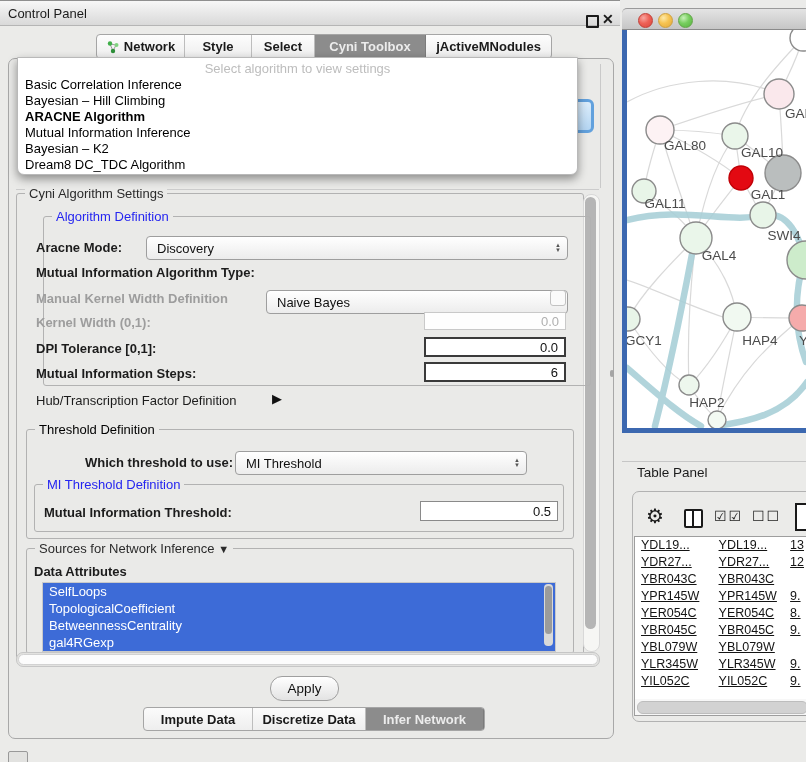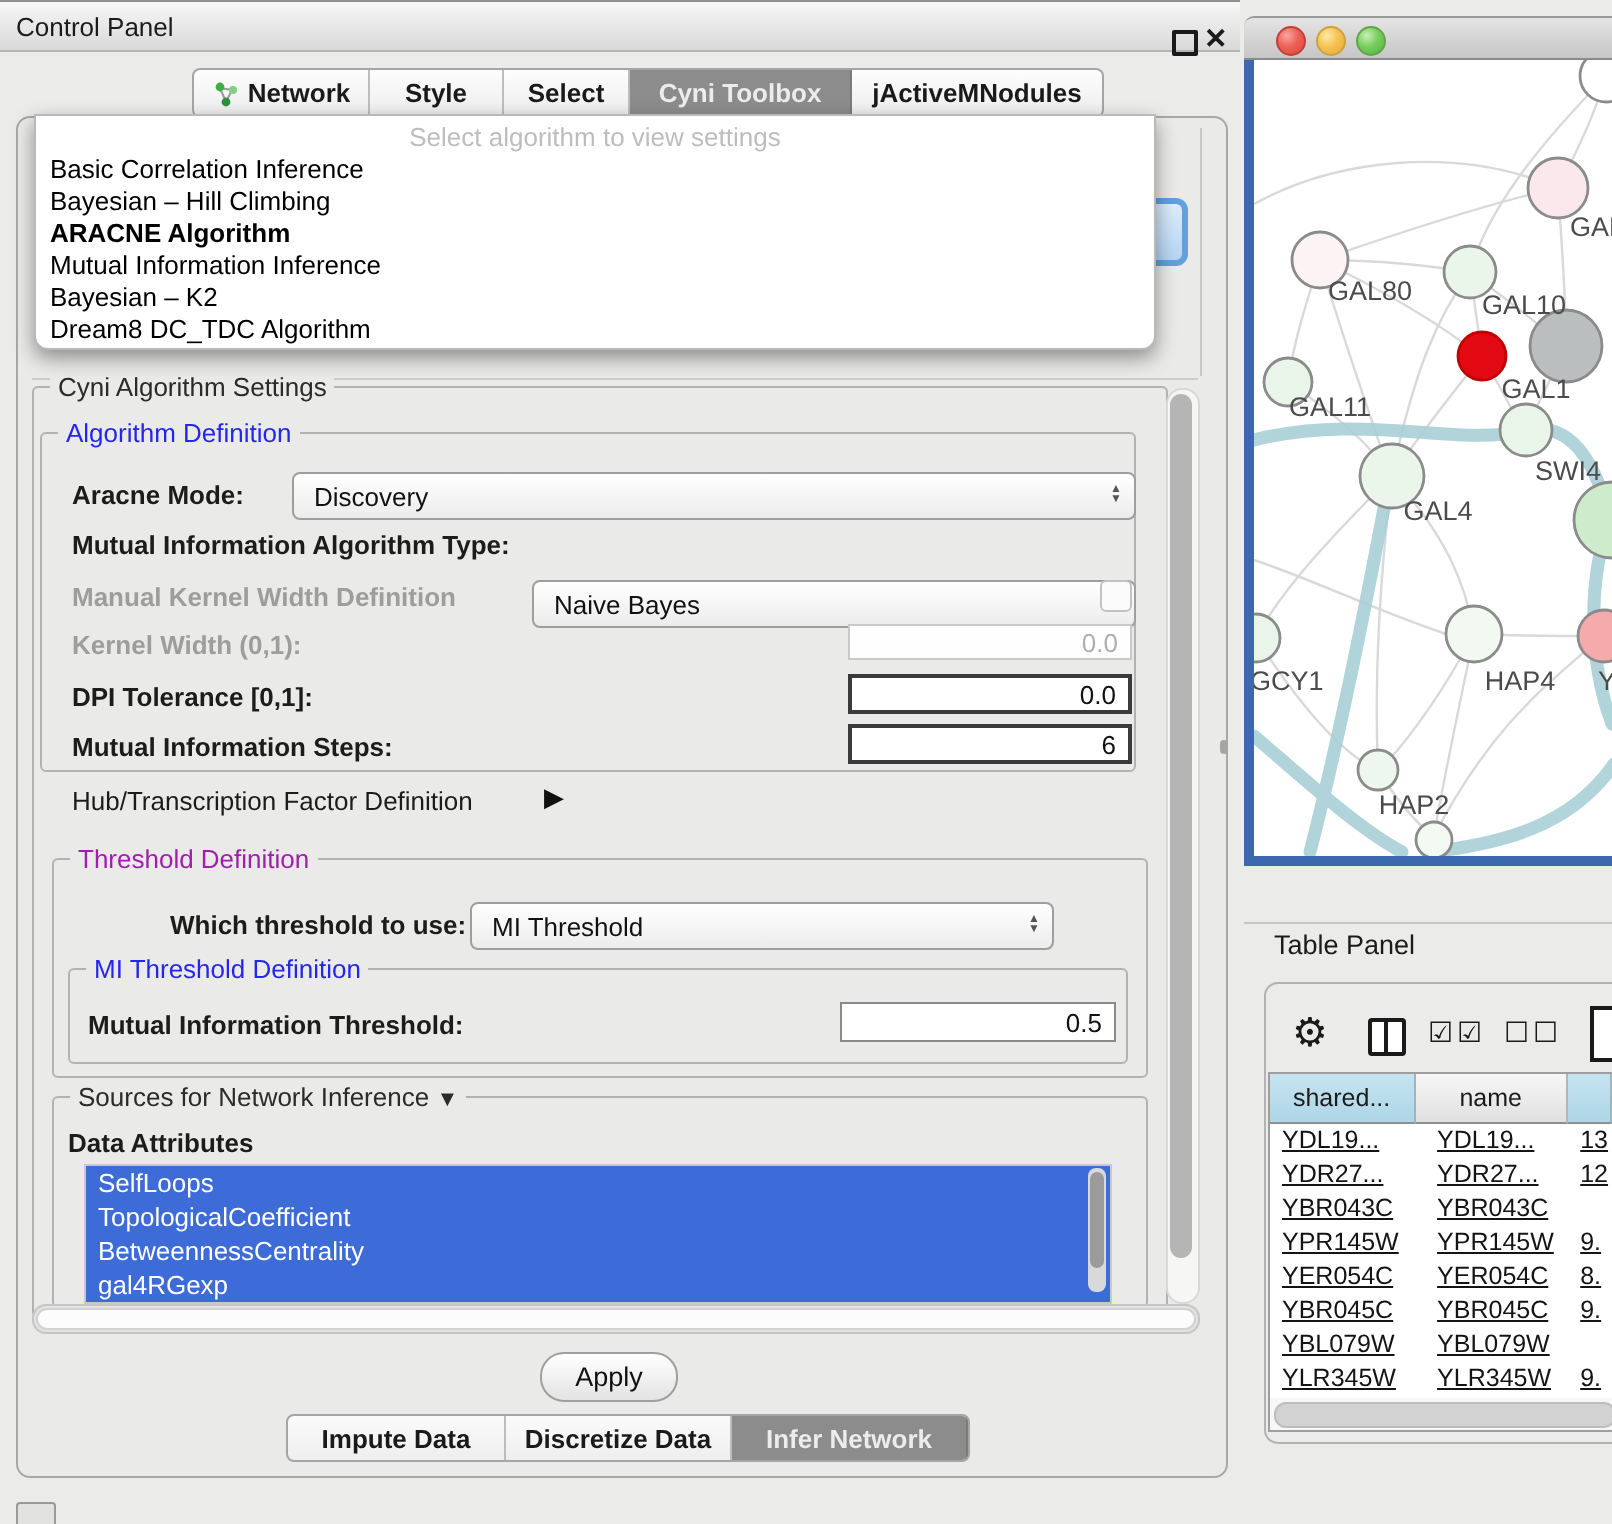--- a/index.html
+++ b/index.html
@@ -20,21 +20,21 @@
   
   .popup{left:17px;top:57px;width:559px;height:116px;background:#fff;border:1px solid #b9b9b9;border-radius:0 0 7px 7px;box-shadow:0 4px 10px rgba(0,0,0,.4);z-index:10;}
   .popup .ph{height:17px;line-height:17px;text-align:center;color:#bdbdbd;font-size:13px;margin-top:2px;}
   .pitem{height:16px;line-height:16px;padding-left:7px;font-size:13px;color:#000;white-space:nowrap;}
   .pitem.bold{font-weight:bold;}
   .stepperfrag{left:566px;top:99px;width:22px;height:28px;border:3px solid #62a1dd;border-radius:6px;background:linear-gradient(#dcedfb,#b4d5f2);z-index:4;}
   
   .grp{border:1px solid #b2b2b2;border-radius:3px;text-align:right;}
   .legend{position:absolute;top:-8px;left:8px;background:#eaeae8;padding:0 4px;font-size:13px;color:#2b2b2b;white-space:nowrap;}
   .legend.blue{color:#2525f0;}
-  .legend.green{color:#a21caf;}
+  .legend.green{color:#000000;}
   .lbl{font-size:13px;font-weight:bold;color:#1c1c1c;white-space:nowrap;}
   .lbl.dim{color:#9d9d9d;}
   .lbl.plain{font-weight:normal;}
   .combo{border:1px solid #9e9e9e;border-radius:4px;background:linear-gradient(#ffffff,#ececec);font-size:13px;color:#111;display:flex;align-items:center;}
   .combo .txt{padding-left:10px;flex:1;white-space:nowrap;overflow:hidden;}
   .combo .step{width:18px;display:flex;flex-direction:column;align-items:center;justify-content:center;color:#555;font-size:6px;line-height:5px;}
   .fld{background:#fff;border:1px solid #444;font-size:13px;color:#111;display:flex;align-items:center;justify-content:flex-end;padding-right:6px;box-sizing:border-box;}
   .fld.strong{border:2px solid #3a3a3a;}
   .fld.dis{border:1px solid #c9c9c9;color:#b0b0b0;background:#fefefe;}
   .fld.mid{border:1px solid #8a8a8a;}
@@ -120,21 +120,21 @@
   <div class="pitem">Dream8 DC_TDC Algorithm</div>
 </div>
 
 <div class="a grp" style="left:16px;top:193px;width:566px;height:464px;">
   <span class="legend">Cyni Algorithm Settings</span>
 </div>
 
 <div class="a sb-track-v" style="left:583px;top:194px;width:15px;height:456px;"></div>
 <div class="a sb-thumb" style="left:585px;top:197px;width:11px;height:432px;"></div>
 
-<div class="a grp" style="left:20px;top:216px;width:546px;height:168px;">
+<div class="a grp" style="left:43px;top:216px;width:546px;height:168px;">
   <span class="legend blue">Algorithm Definition</span>
 </div>
 <span class="a lbl" style="left:36px;top:240px;">Aracne Mode:</span>
 <div class="a combo" style="left:146px;top:236px;width:420px;height:22px;">
   <span class="txt">Discovery</span>
   <span class="step">
       <span>▲</span>
       <span>▼</span>
     </span>
 </div>
@@ -304,25 +304,20 @@
 
 <span class="a" style="left:646px;top:504px;font-size:20px;color:#1a1a1a;">⚙</span>
 <div class="a split-icon">
     <div class="mid"></div>
   </div>
 <span class="a" style="left:714px;top:508px;font-size:14px;letter-spacing:2px;color:#1a1a1a;">☑☑</span>
 <span class="a" style="left:752px;top:508px;font-size:14px;letter-spacing:2px;color:#1a1a1a;">☐☐</span>
 <div class="a doc-icon"></div>
 
 <div class="a" style="left:634px;top:536px;width:172px;height:180px;background:#fff;border:1px solid #9e9e9e;border-right:none;box-sizing:border-box;overflow:hidden;">
-  <div style="display:flex;height:25px;">
-    <div class="th blue" style="width:73px;">shared...</div>
-    <div class="th gray" style="width:77px;">name</div>
-    <div class="th blue" style="width:22px;"></div>
-  </div>
   <div class="trow" style="height:17px;">
       <div class="td" style="width:73px;padding-left:6px;">YDL19...</div>
       <div class="td" style="width:77px;padding-left:11px;">YDL19...</div>
       <div class="td" style="width:22px;padding-left:6px;">13</div>
     </div>
   <div class="trow" style="height:17px;">
       <div class="td" style="width:73px;padding-left:6px;">YDR27...</div>
       <div class="td" style="width:77px;padding-left:11px;">YDR27...</div>
       <div class="td" style="width:22px;padding-left:6px;">12</div>
     </div>

